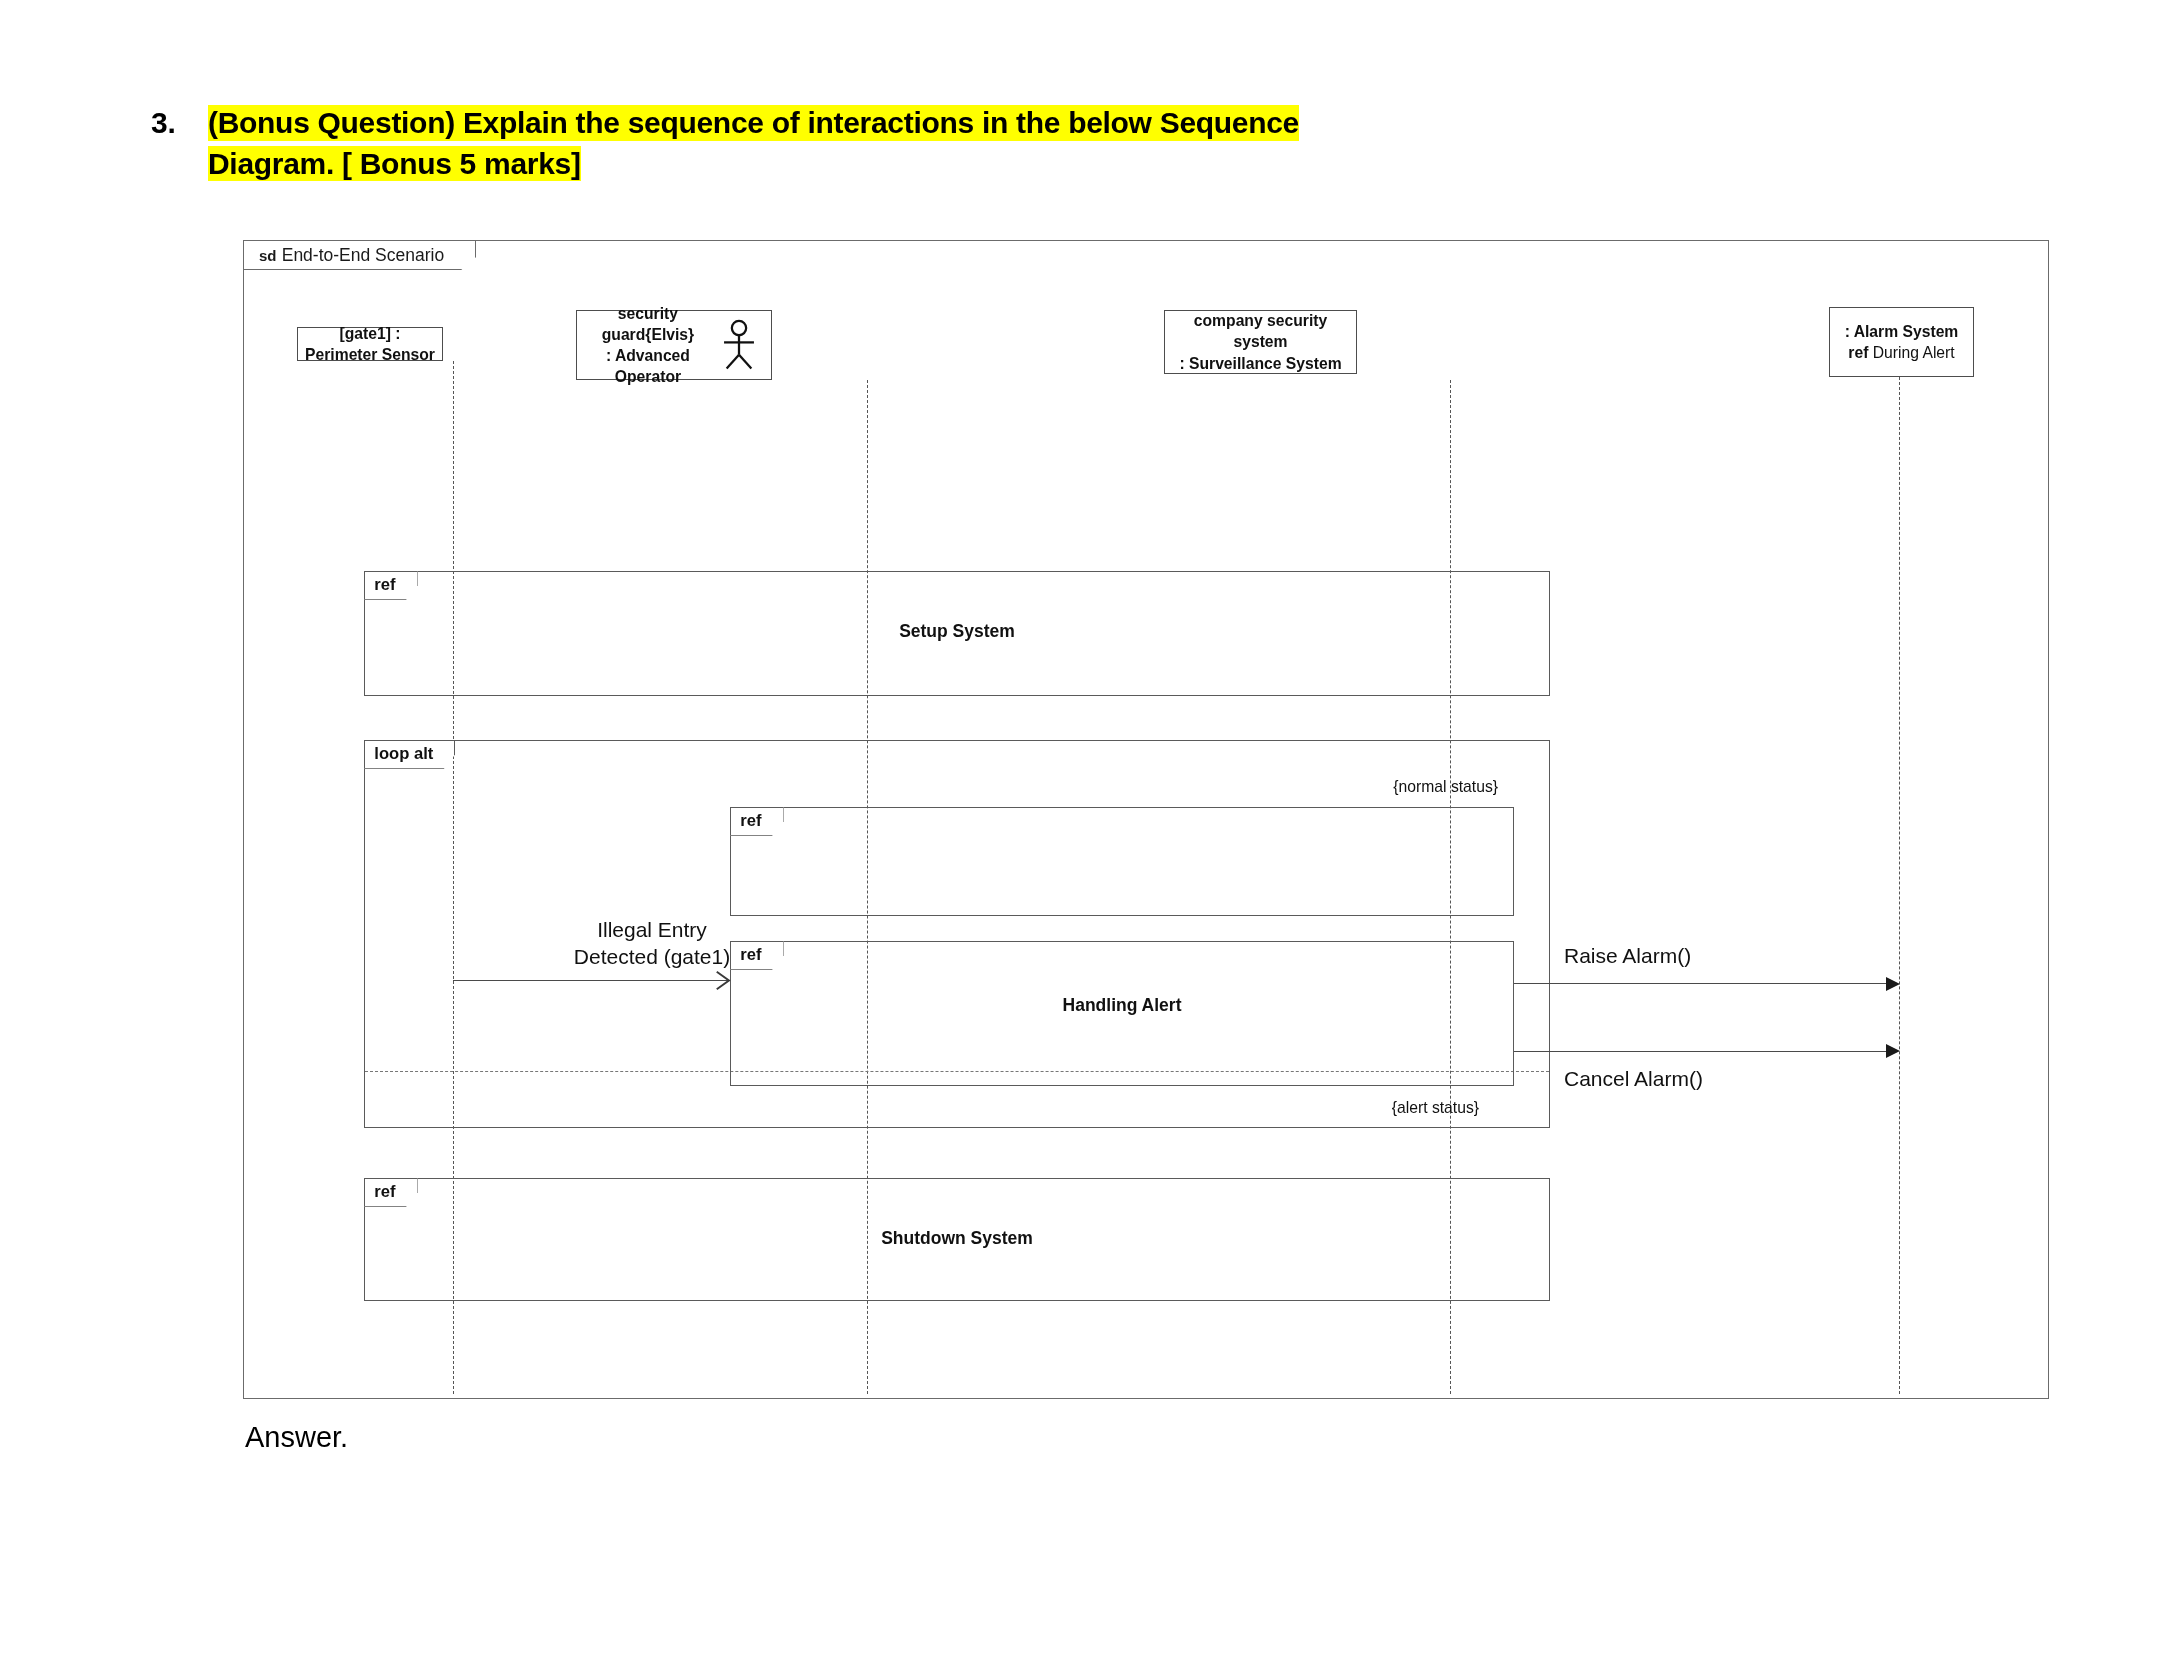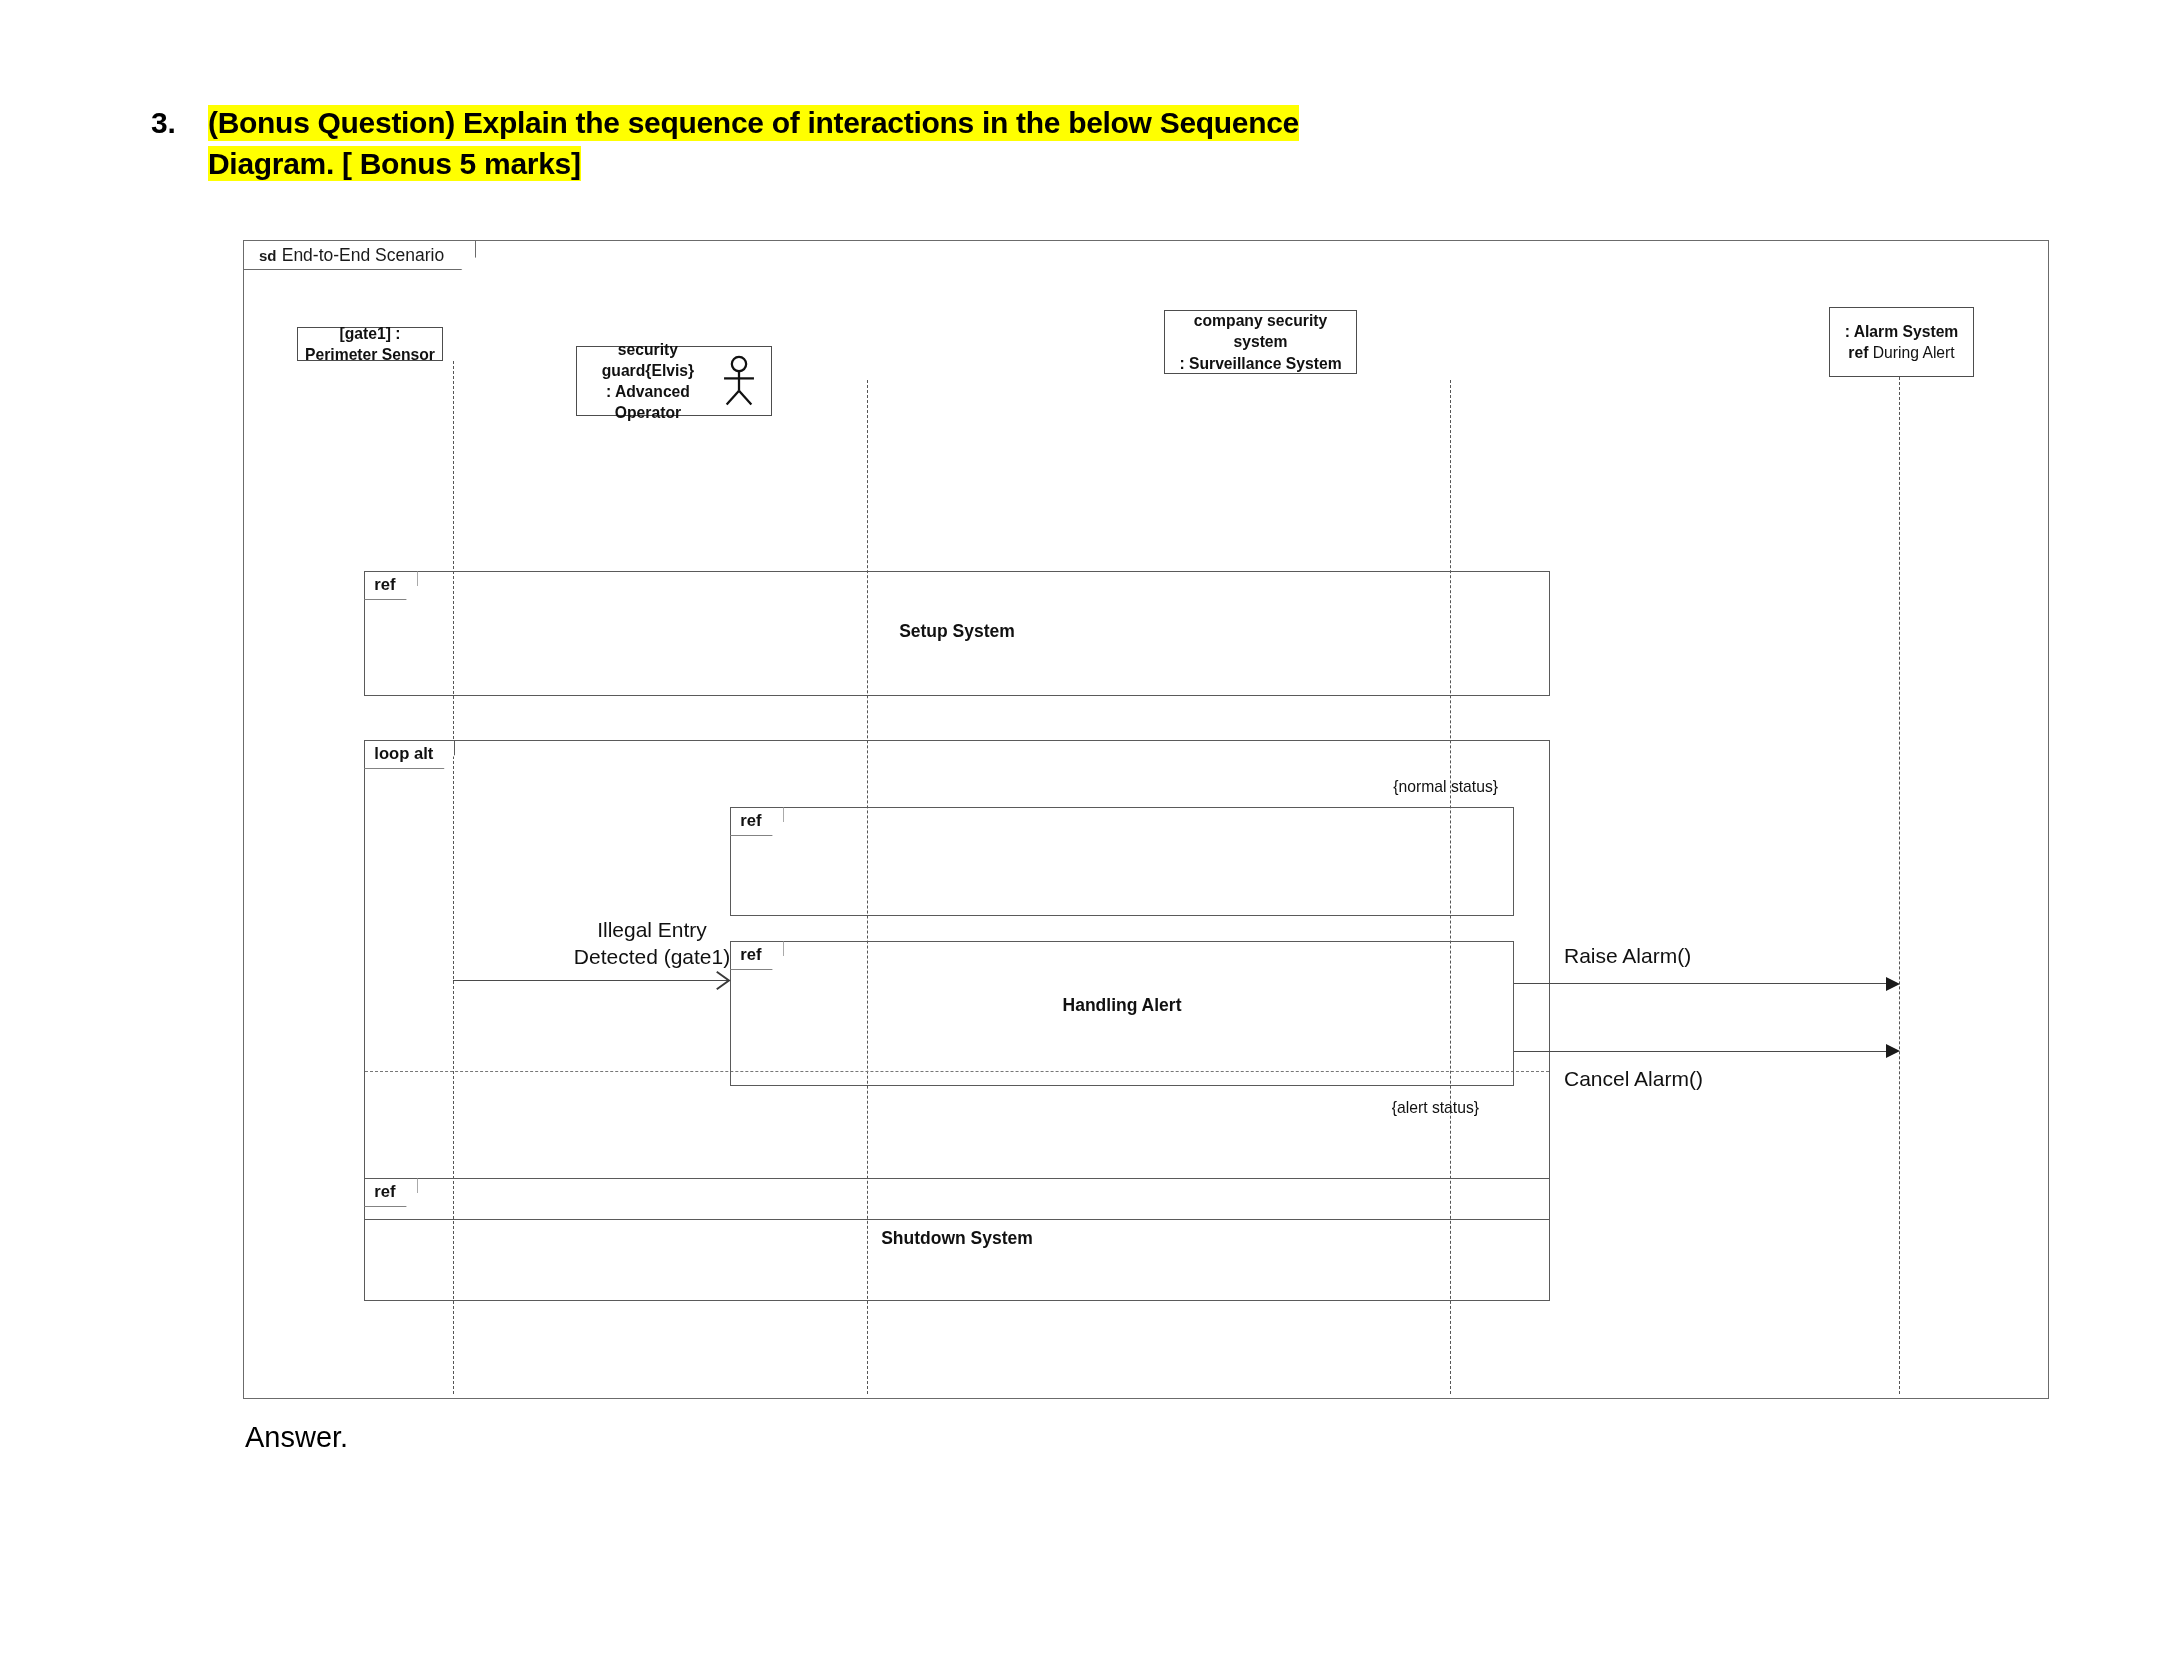--- a/index.html
+++ b/index.html
@@ -106,21 +106,20 @@
     justify-content: center;
     text-align: center;
     font-size: 15.7px;
     font-weight: bold;
     color: #111;
     line-height: 1.34;
     padding: 2.6px 6.1px;
   }
   .lifeline-head.with-actor {
     justify-content: flex-start;
-    margin-top: 36px;
   }
   .head-text {
     flex: 1 1 auto;
     text-align: center;
   }
   .head-text .sub-normal { font-weight: normal; }
   .actor-glyph {
     flex: 0 0 auto;
     width: 46px;
     height: 52px;
@@ -282,21 +281,21 @@
       </div>
     </div>
   </div>
   <div class="lifeline" style="left:1655px; top:136px; height:1017px;"></div>
 
   <div class="frag" style="left:120px; top:330px; width:1186px; height:125px;">
     <div class="frag-label">ref</div>
     <div class="frag-title" style="top:49px;">Setup System</div>
   </div>
 
-  <div class="frag" style="left:120px; top:499px; width:1186px; height:480px;">
+  <div class="frag" style="left:120px; top:499px; width:1186px; height:388px;">
     <div class="frag-label">loop alt</div>
     <div class="frag-guard" style="right:51px; top:37px;">{normal status}</div>
 
     <div class="alt-divider" style="left:0px; right:0px; top:330px;"></div>
 
     <div class="frag-guard" style="right:70px; top:358px;">{alert status}</div>
   </div>
 
   <div class="frag" style="left:486px; top:566px; width:784px; height:109px;">
     <div class="frag-label">ref</div>

